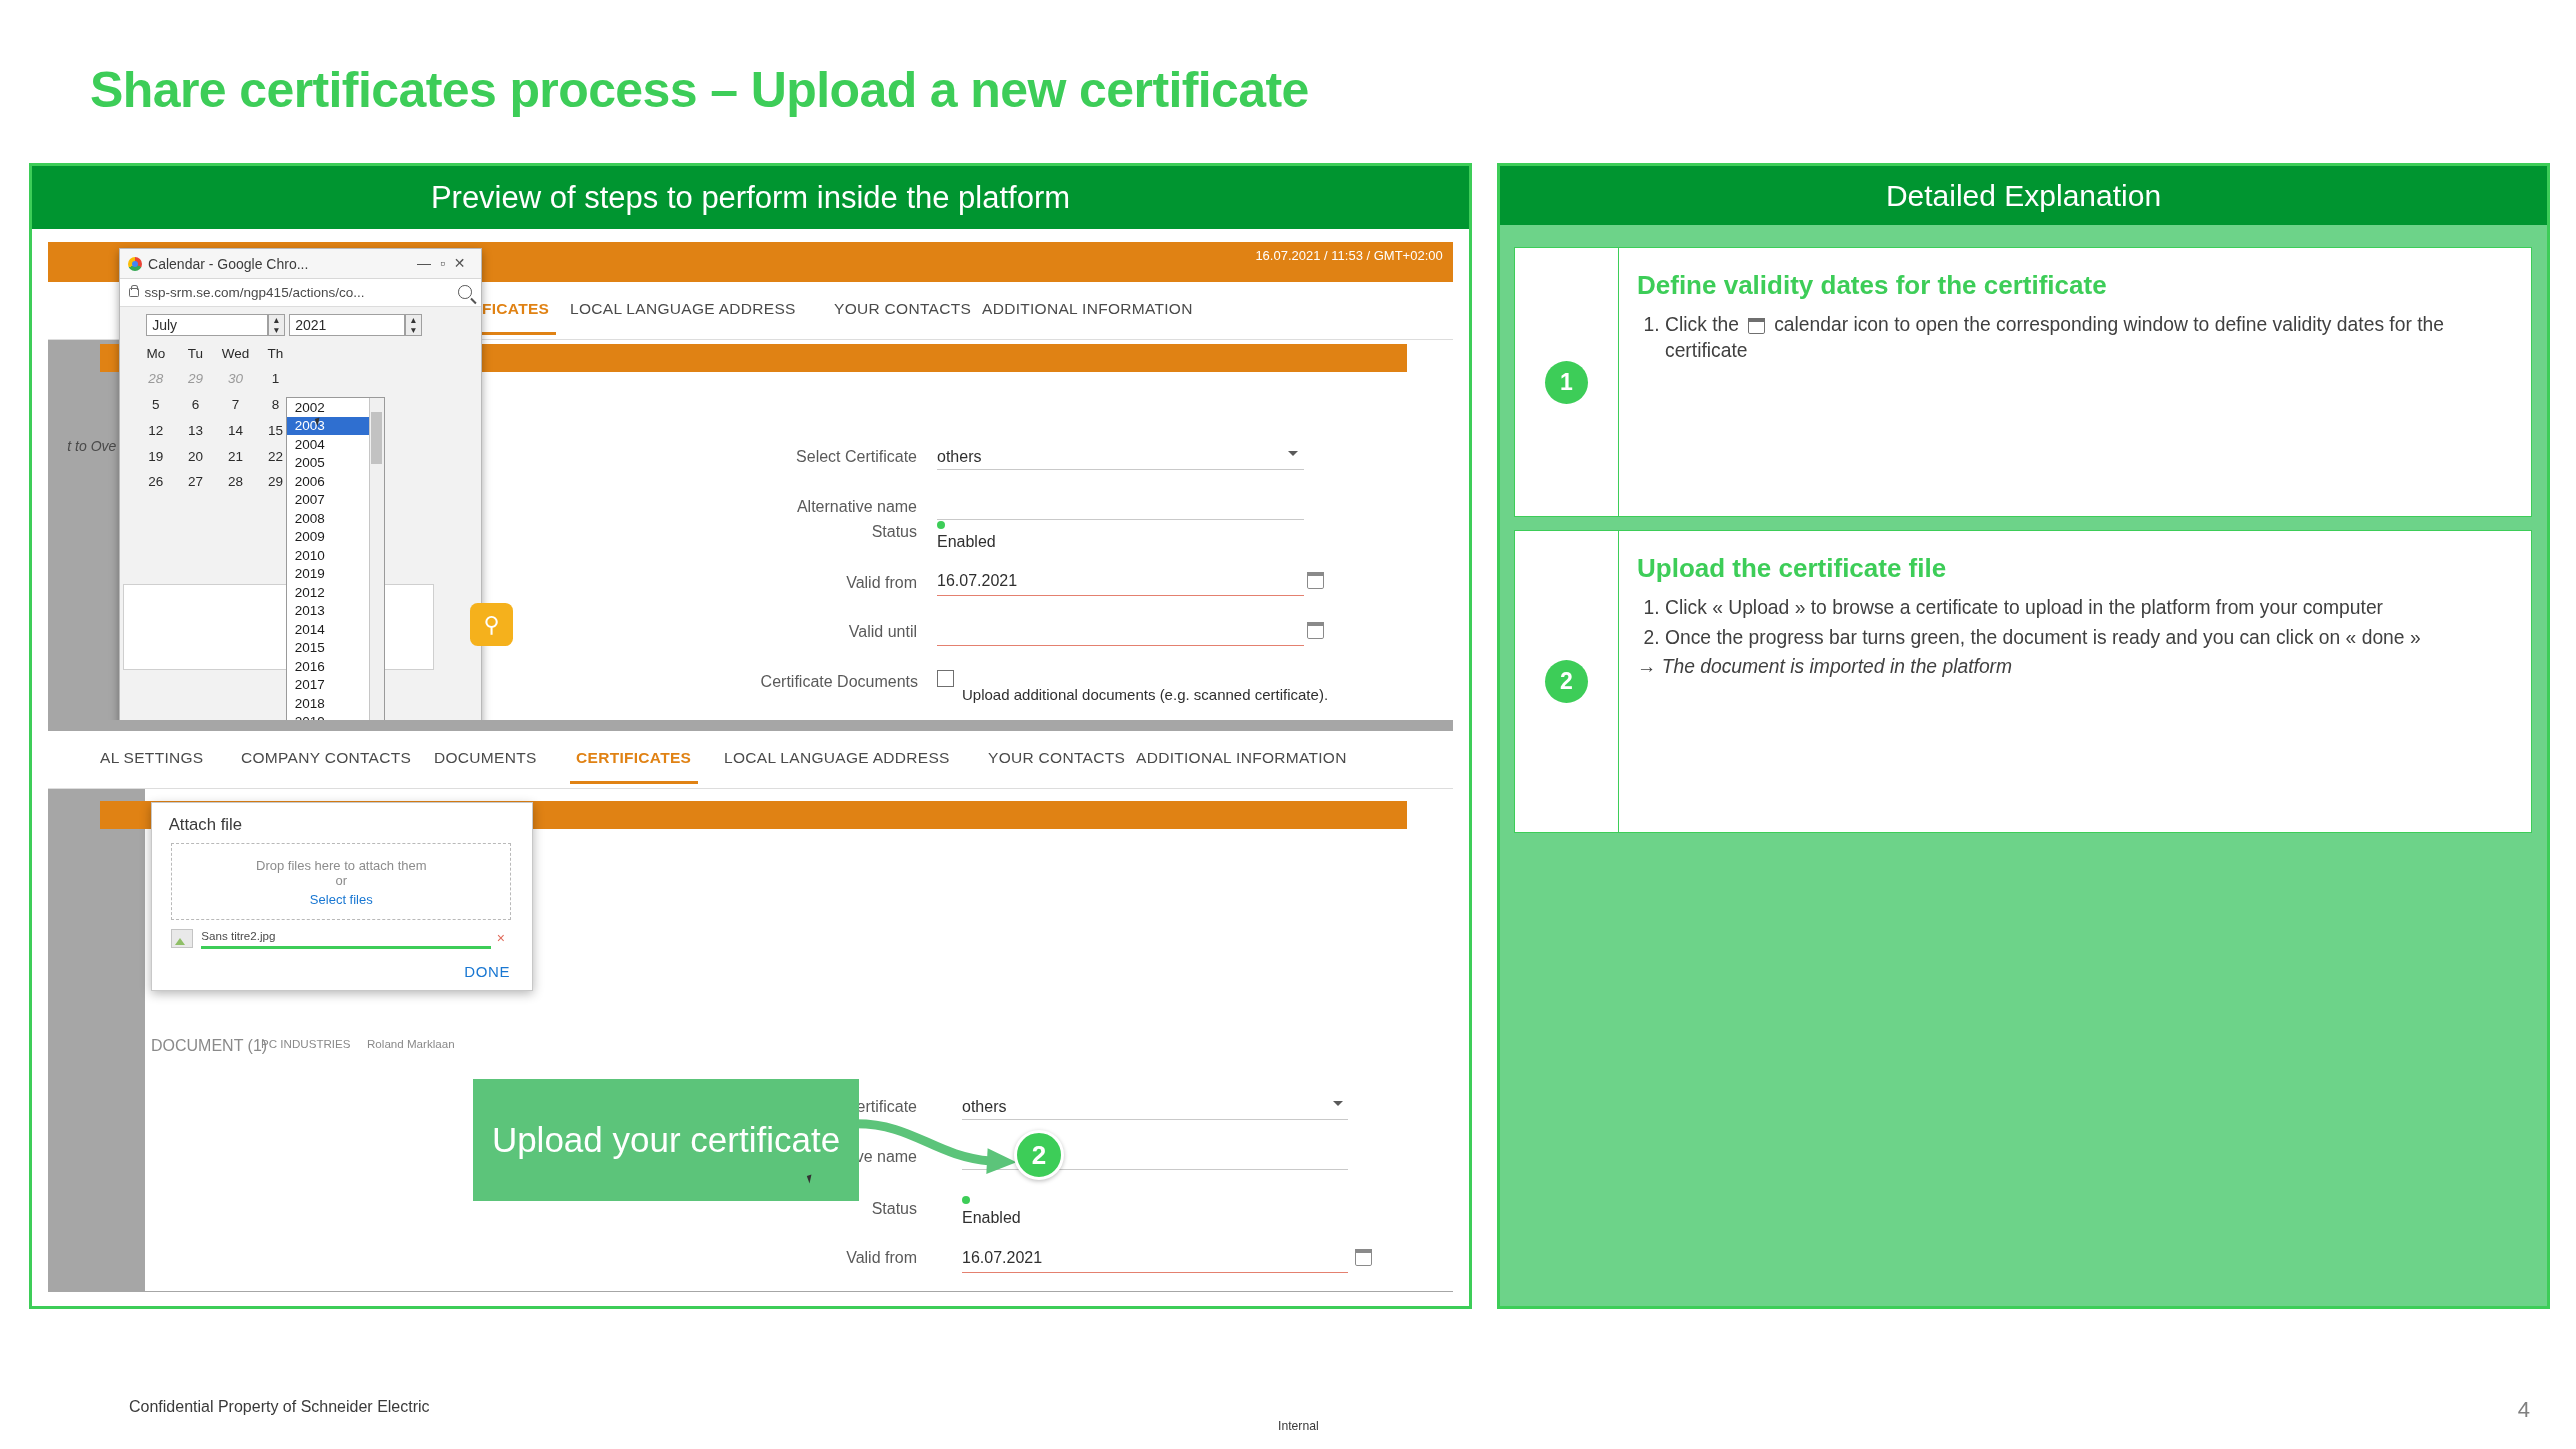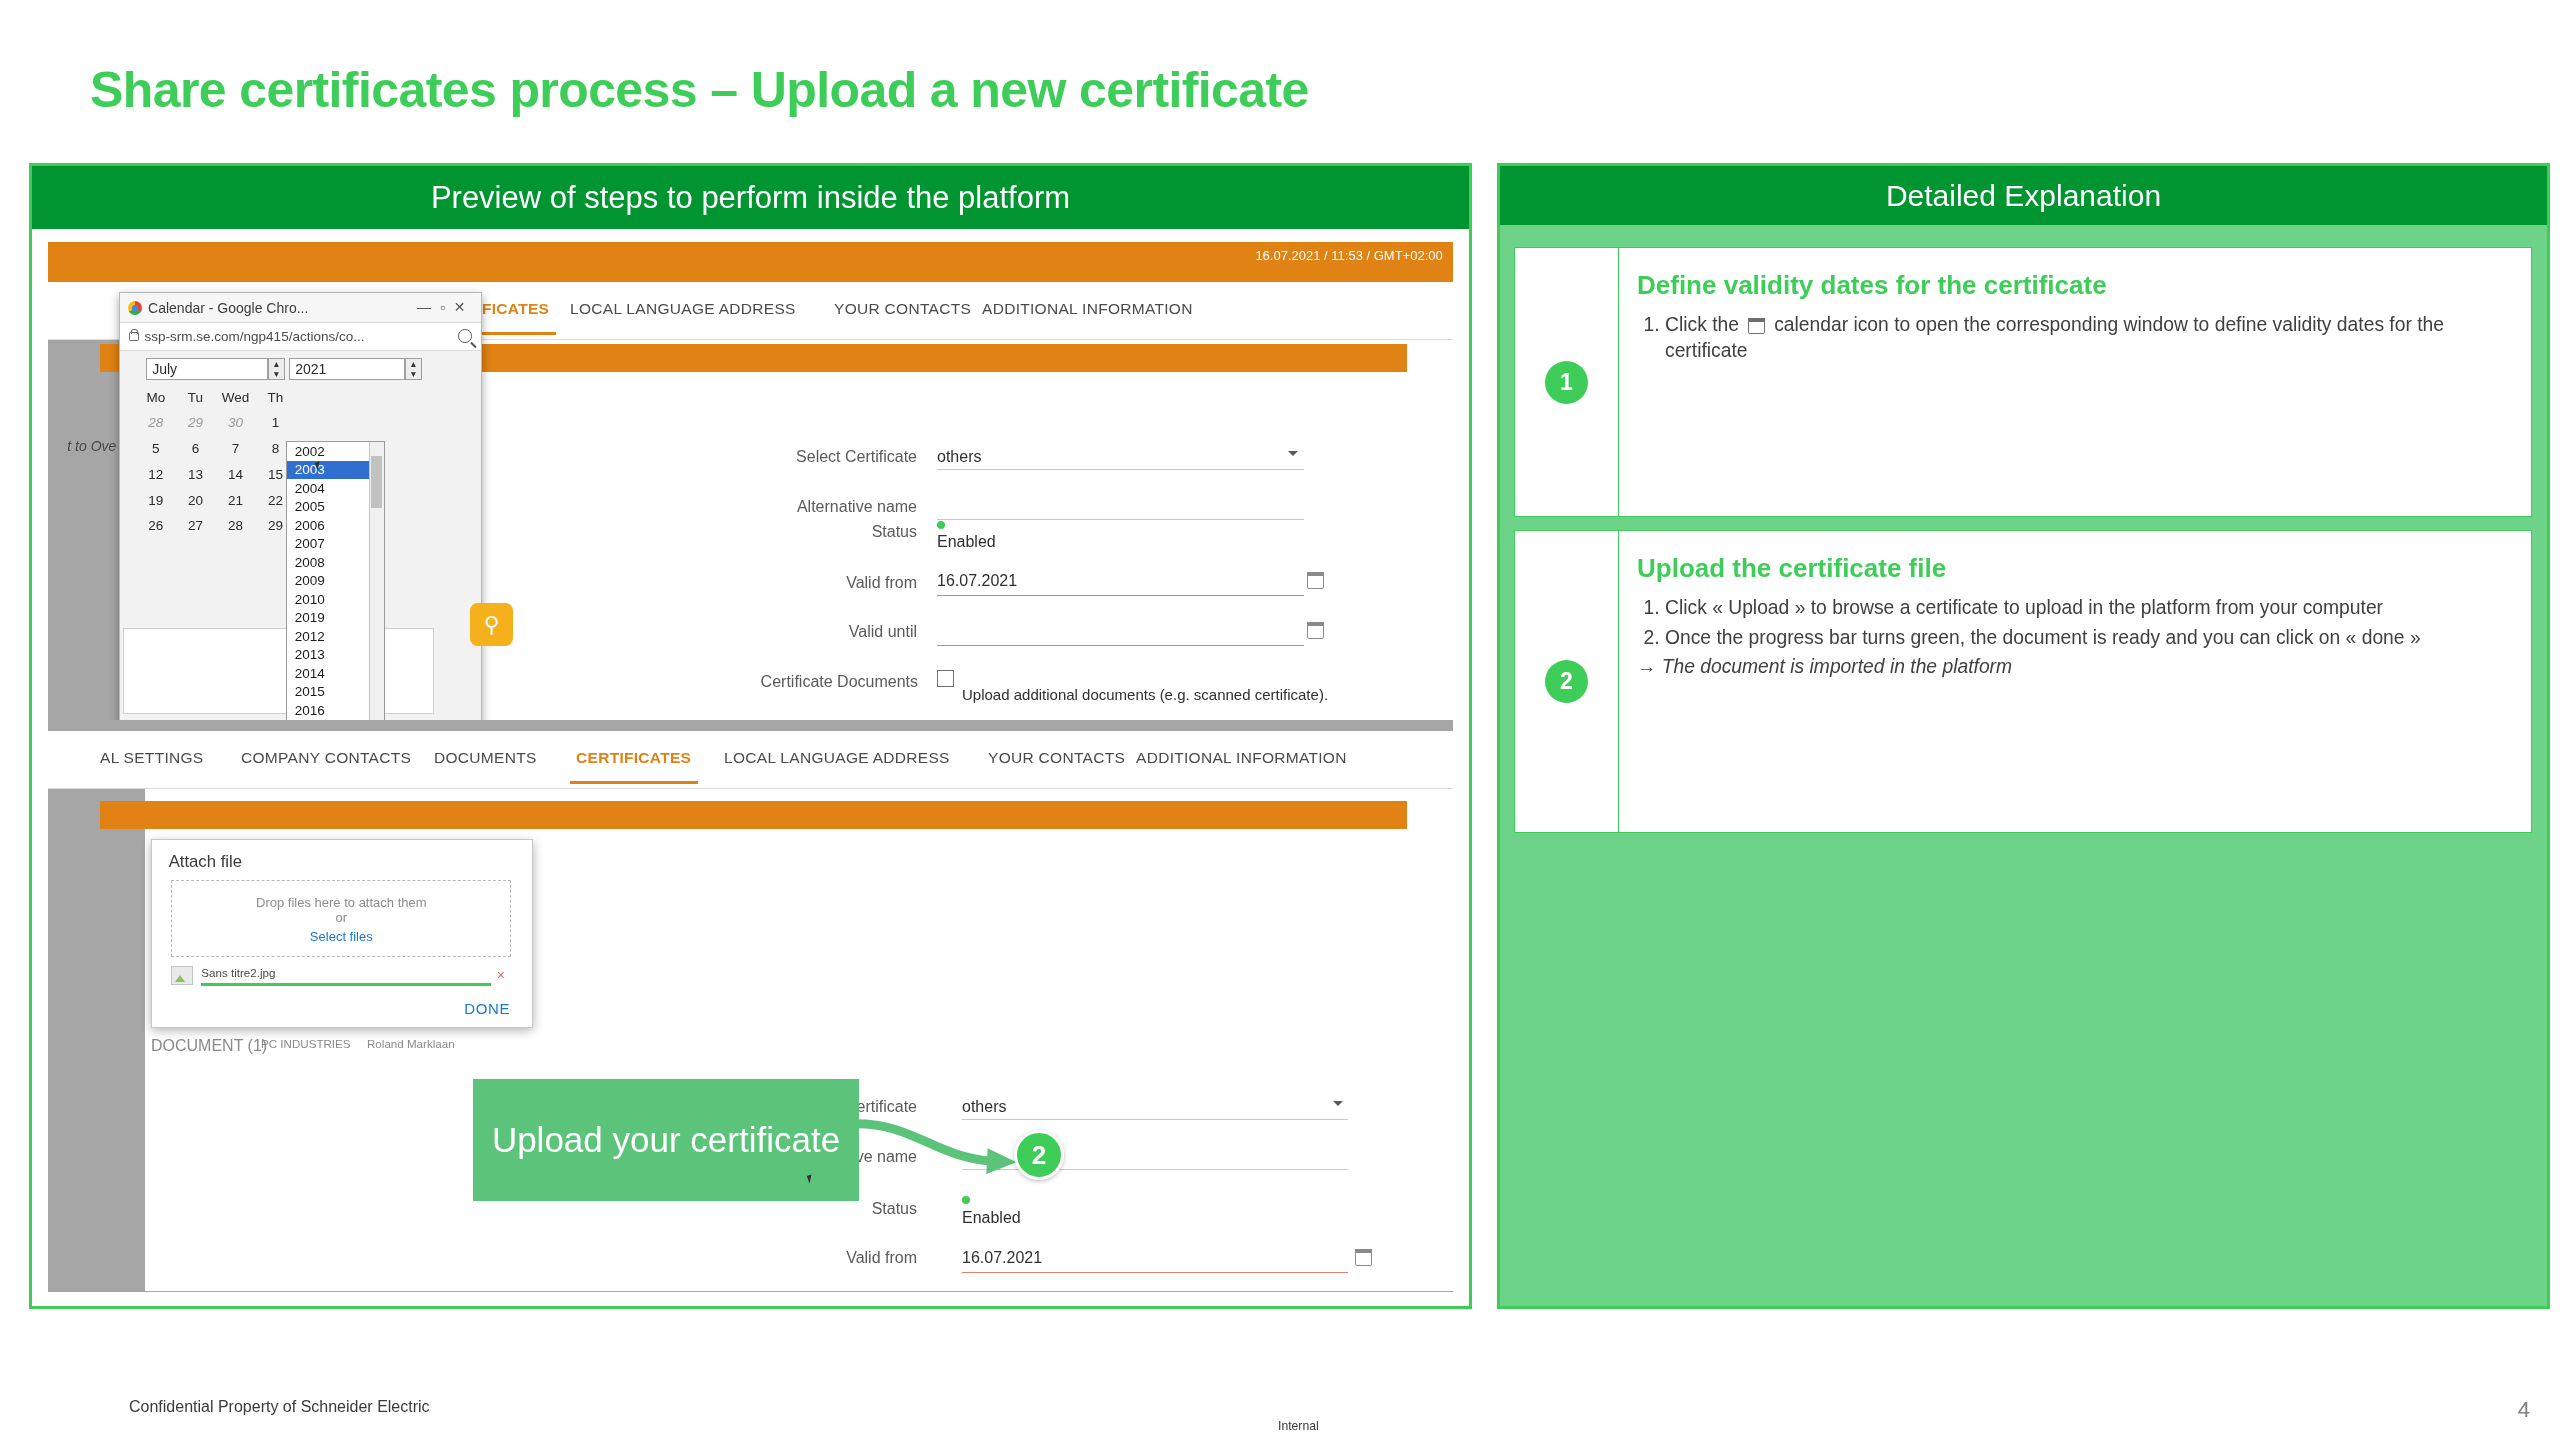--- a/index.html
+++ b/index.html
@@ -161,21 +161,20 @@
   }
   
   .cal-win {
     position: absolute;
     left: 71px; top: 6.4px;
     width: 361px; height: 515px;
     background: #f2f2f2;
     border: 1.3px solid #b9b9b9;
     box-shadow: 0 2.6px 9px rgba(0,0,0,.35);
     overflow: hidden;
-    margin-top: 44px;
   }
   .cal-title {
     position: absolute;
     left: 0; top: 0; width: 100%; height: 30px;
     background: #f6f6f6;
     border-bottom: 0.6px solid #d8d8d8;
     font-size: 14px;
     color: #3c3c3c;
     display: flex;
     align-items: center;
@@ -346,21 +345,20 @@
     overflow: hidden;
   }
   
   .attach-win {
     position: absolute;
     left: 103px; top: 71px;
     width: 380px; height: 187px;
     background: #ffffff;
     border: 0.6px solid #c8c8c8;
     box-shadow: 0 2.6px 10.3px rgba(0,0,0,.3);
-    margin-top: 37px;
   }
   .attach-title {
     position: absolute;
     left: 16.7px; top: 11.6px;
     font-size: 16.7px;
     color: #3a3a3a;
   }
   .drop-zone {
     position: absolute;
     left: 19.3px; top: 40px;

